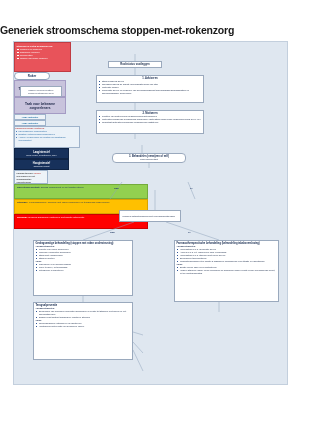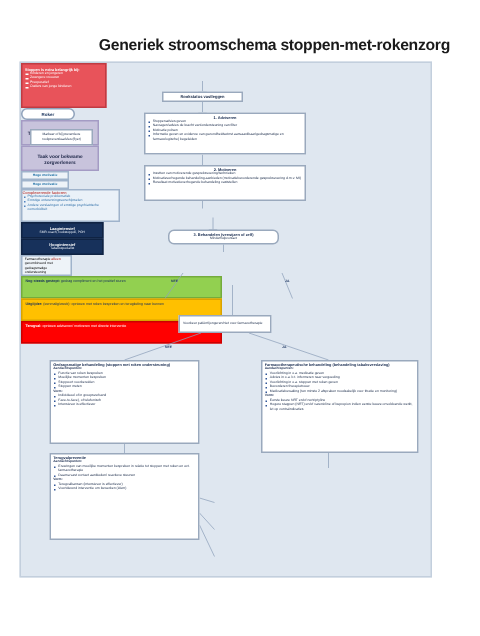--- a/index.html
+++ b/index.html
@@ -6,21 +6,21 @@
   body {
     width: 300px; height: 424px;
     background: #ffffff;
     font-family: "Liberation Sans", sans-serif;
     overflow: hidden;
     position: relative;
   }
   #page-title {
     position: absolute;
     left: 0; top: 24px; width: 300px;
-    text-align: right;
+    text-align: left;
     font-size: 10.5px;
     font-weight: bold;
     color: #1a1a1a;
     letter-spacing: -0.2px;
   }
   #canvas {
     position: absolute;
     left: 13px; top: 41px;
     width: 275px; height: 344px;
     background: #dfe7f0;

